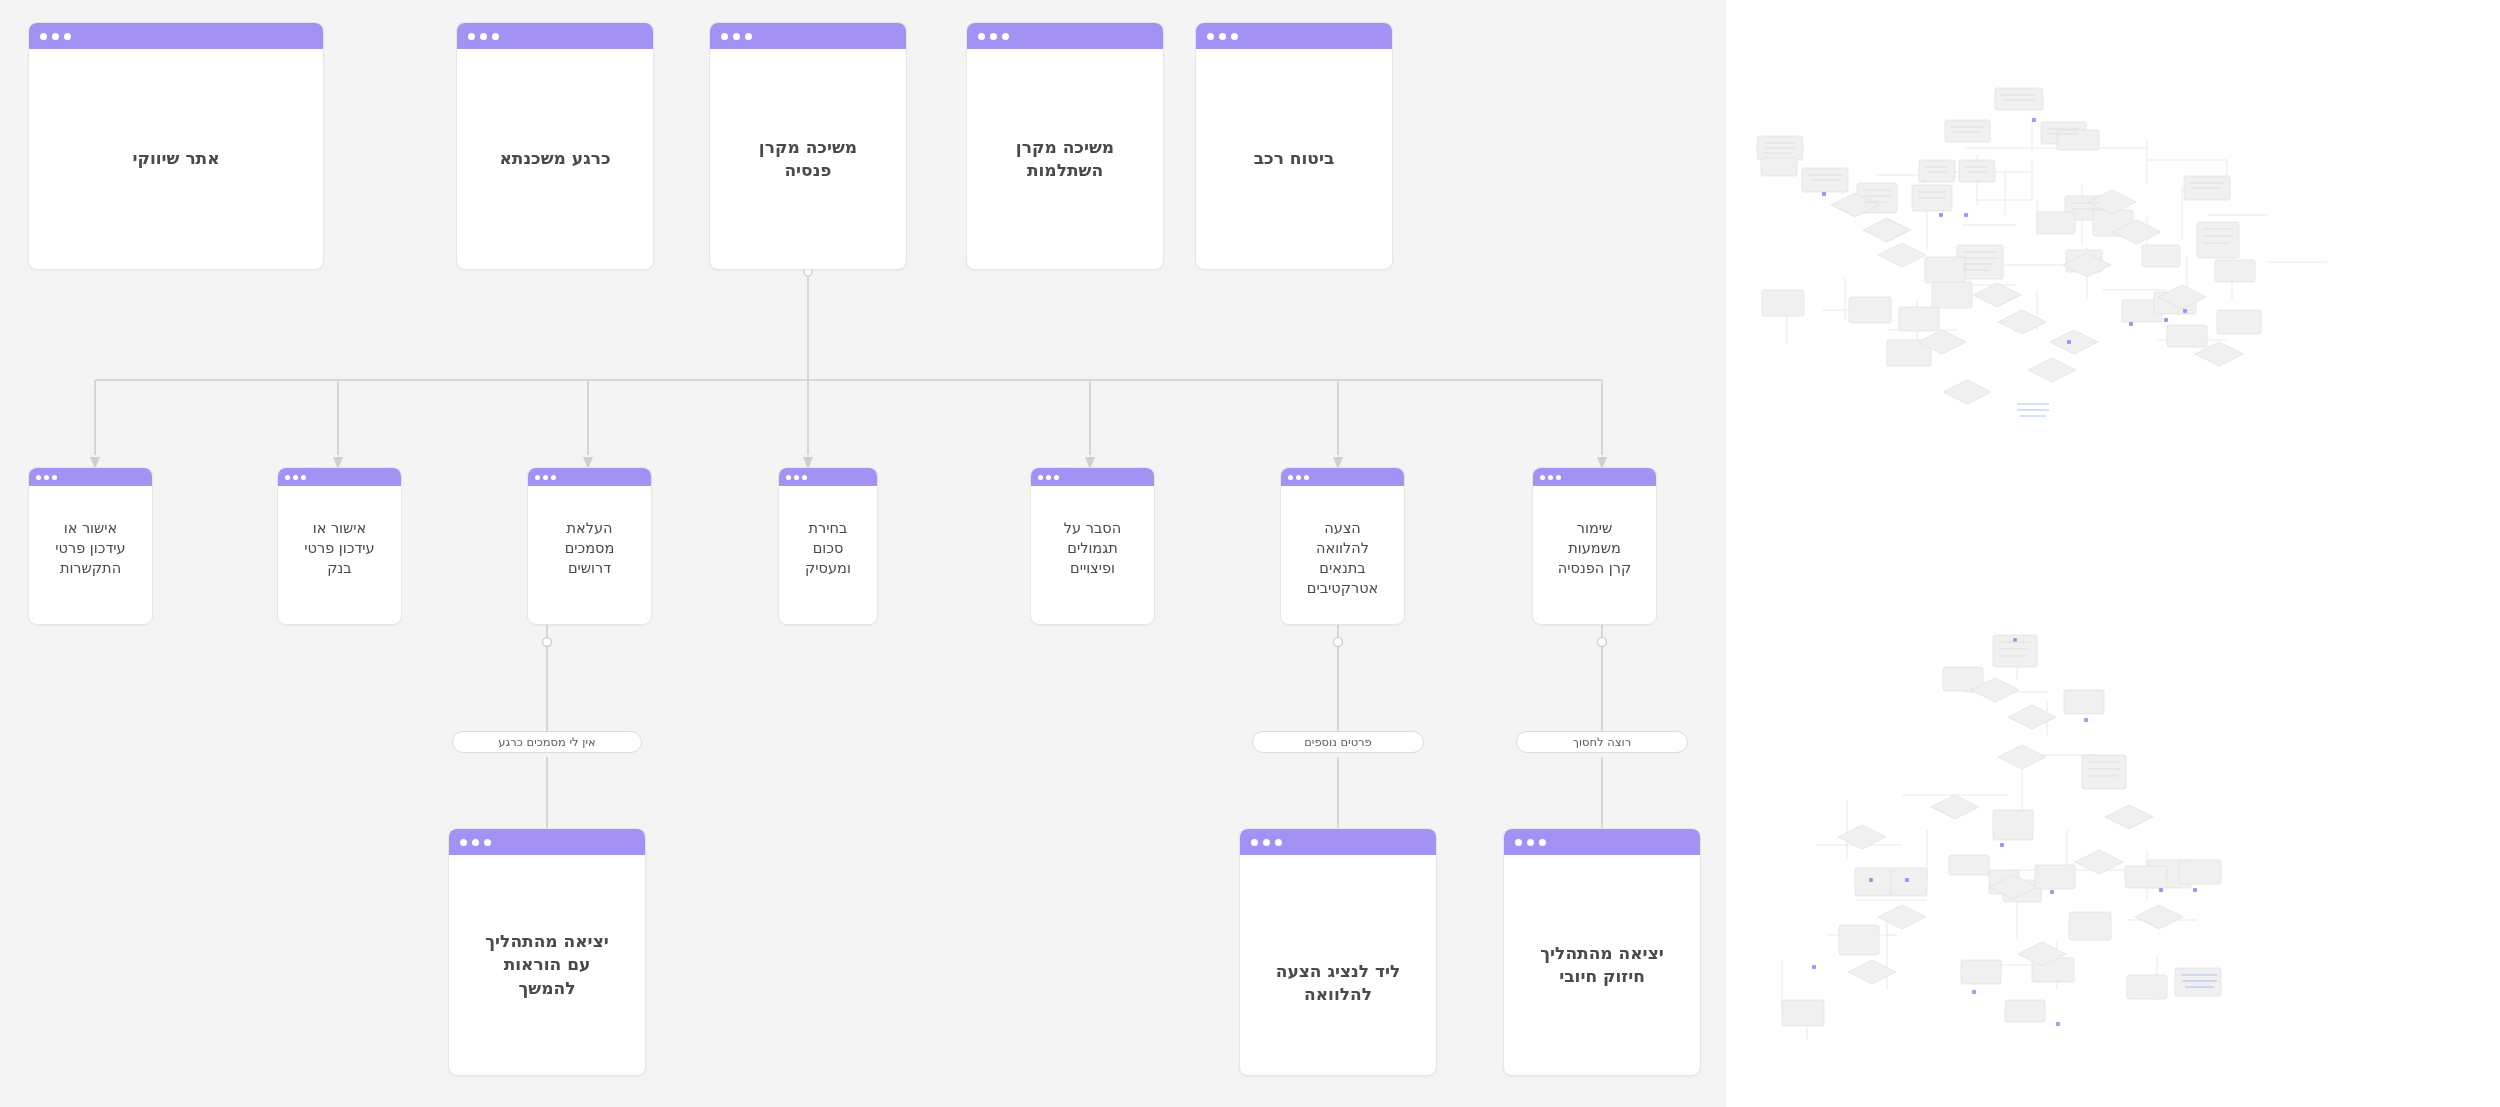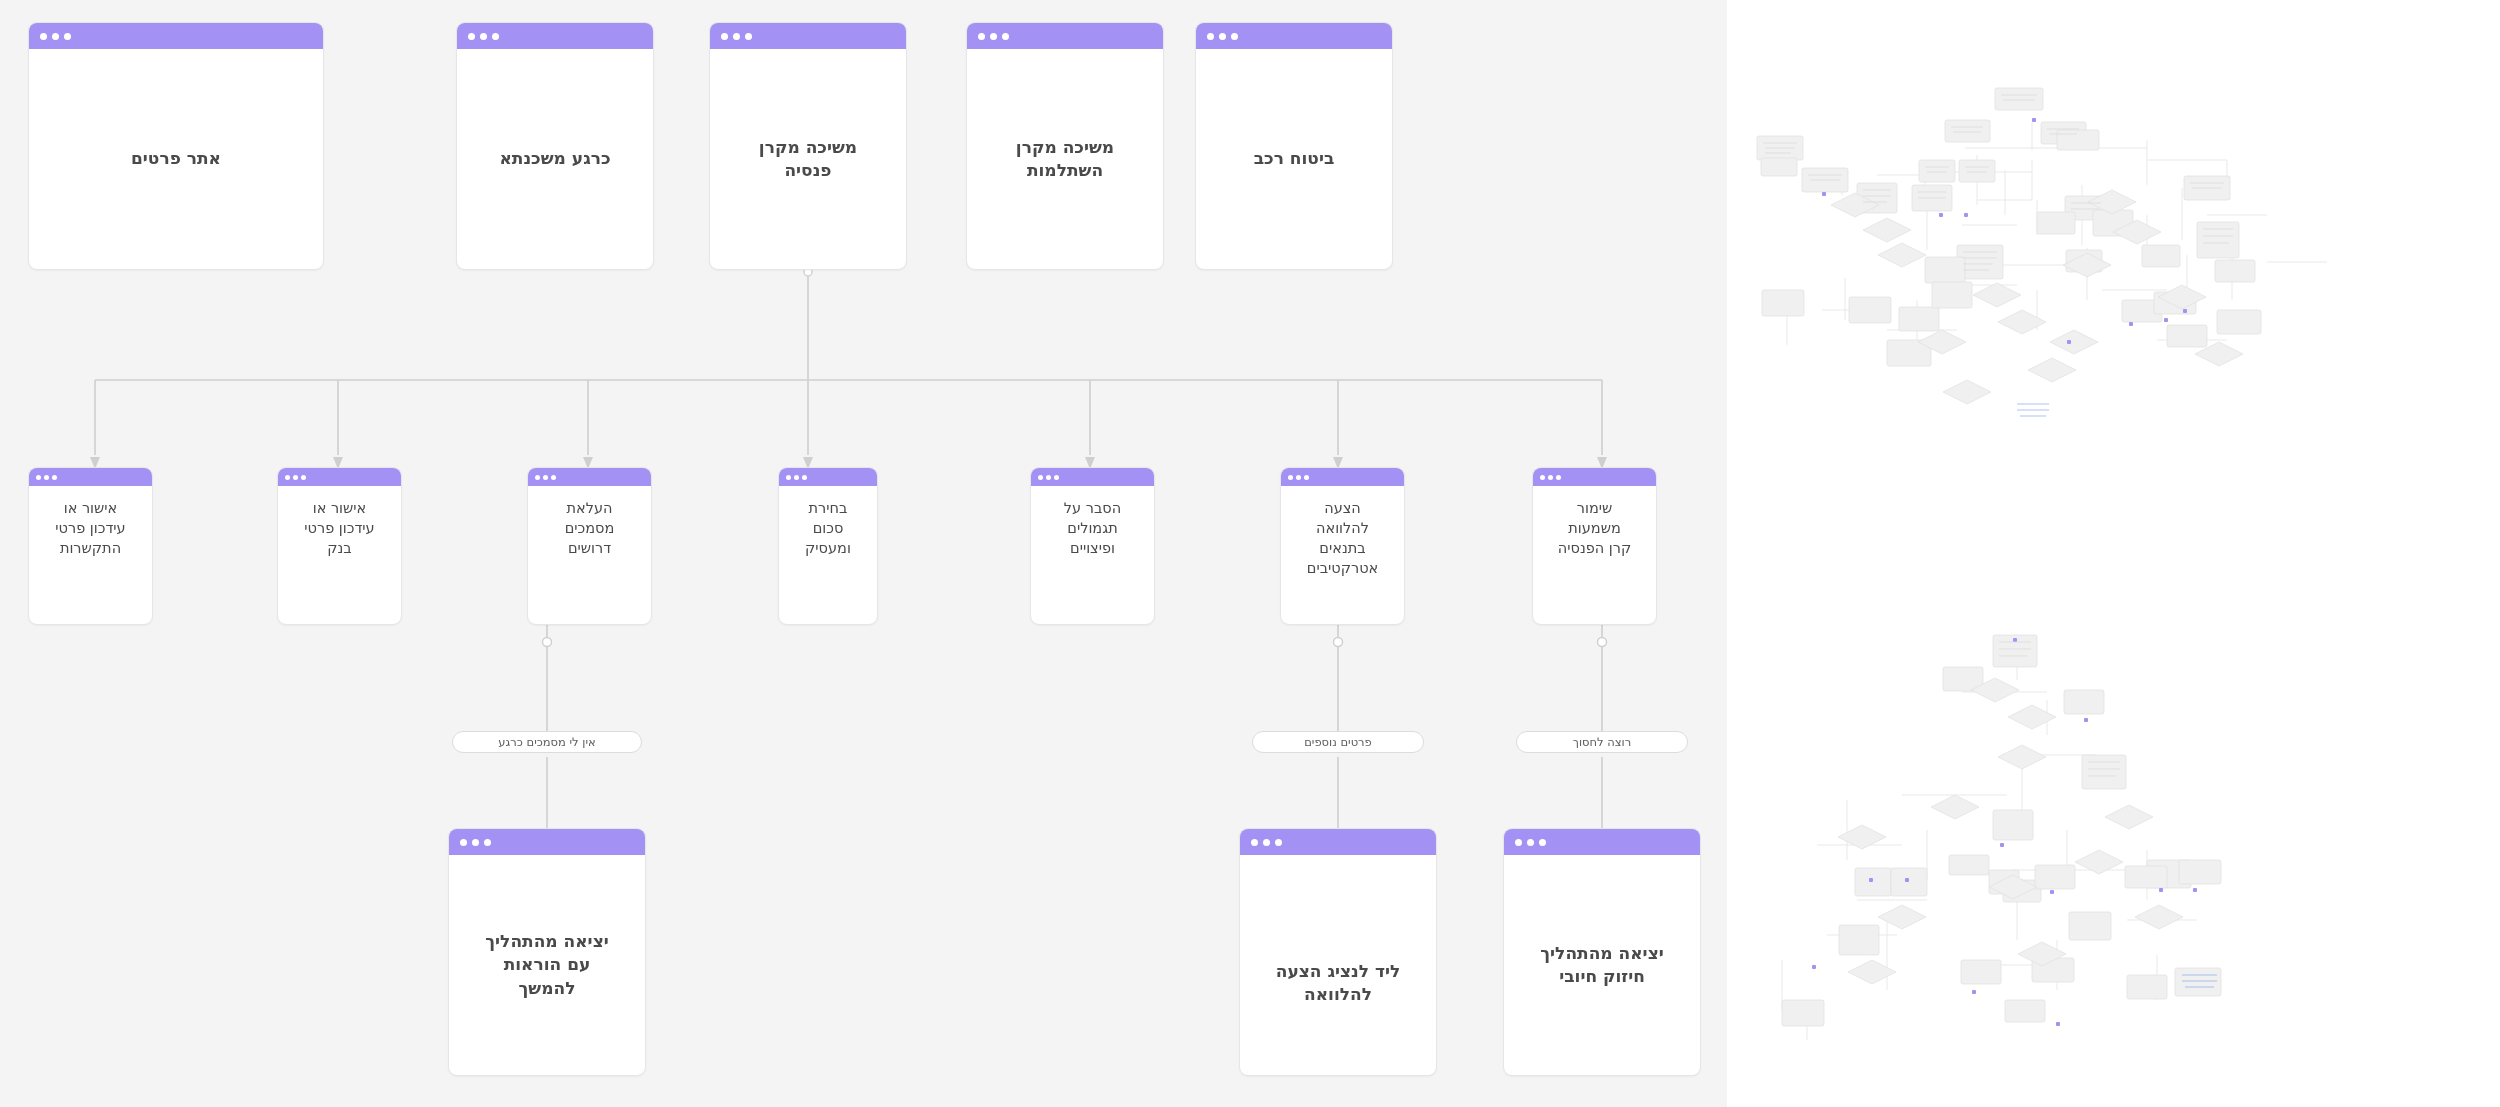--- a/index.html
+++ b/index.html
@@ -82,21 +82,21 @@
     line-height: 1.38;
     white-space: pre-line;
   }
 
   
   .row-top .label   { font-size: 17px; font-weight: 700; }
   .row-mid .label   { font-size: 14.5px; font-weight: 400; }
   .row-bot .label   { font-size: 17px; font-weight: 700; }
 
   .row-top .body { align-items: center; }
-  .row-mid .body { align-items: flex-start; padding-top: 12px; }
+  .row-mid .body { align-items: flex-start; padding-top: 32px; }
   .row-bot .body { align-items: center; }
 
   
   .edge-pill {
     position: absolute;
     height: 22px;
     background: #ffffff;
     border: 1px solid #dcdcdc;
     border-radius: 11px;
     display: flex;
@@ -170,21 +170,21 @@
       </g>
     </svg>
 
     <div class="node row-top" style="left:28px; top:22px; width:296px; height:248px;">
       <div class="titlebar">
         <span class="dot"></span>
         <span class="dot"></span>
         <span class="dot"></span>
       </div>
       <div class="body">
-        <div class="label">אתר פרטים</div>
+        <div class="label">אתר שיווקי</div>
       </div>
     </div>
 
     <div class="node row-top" style="left:456px; top:22px; width:198px; height:248px;">
       <div class="titlebar">
         <span class="dot"></span>
         <span class="dot"></span>
         <span class="dot"></span>
       </div>
       <div class="body">

